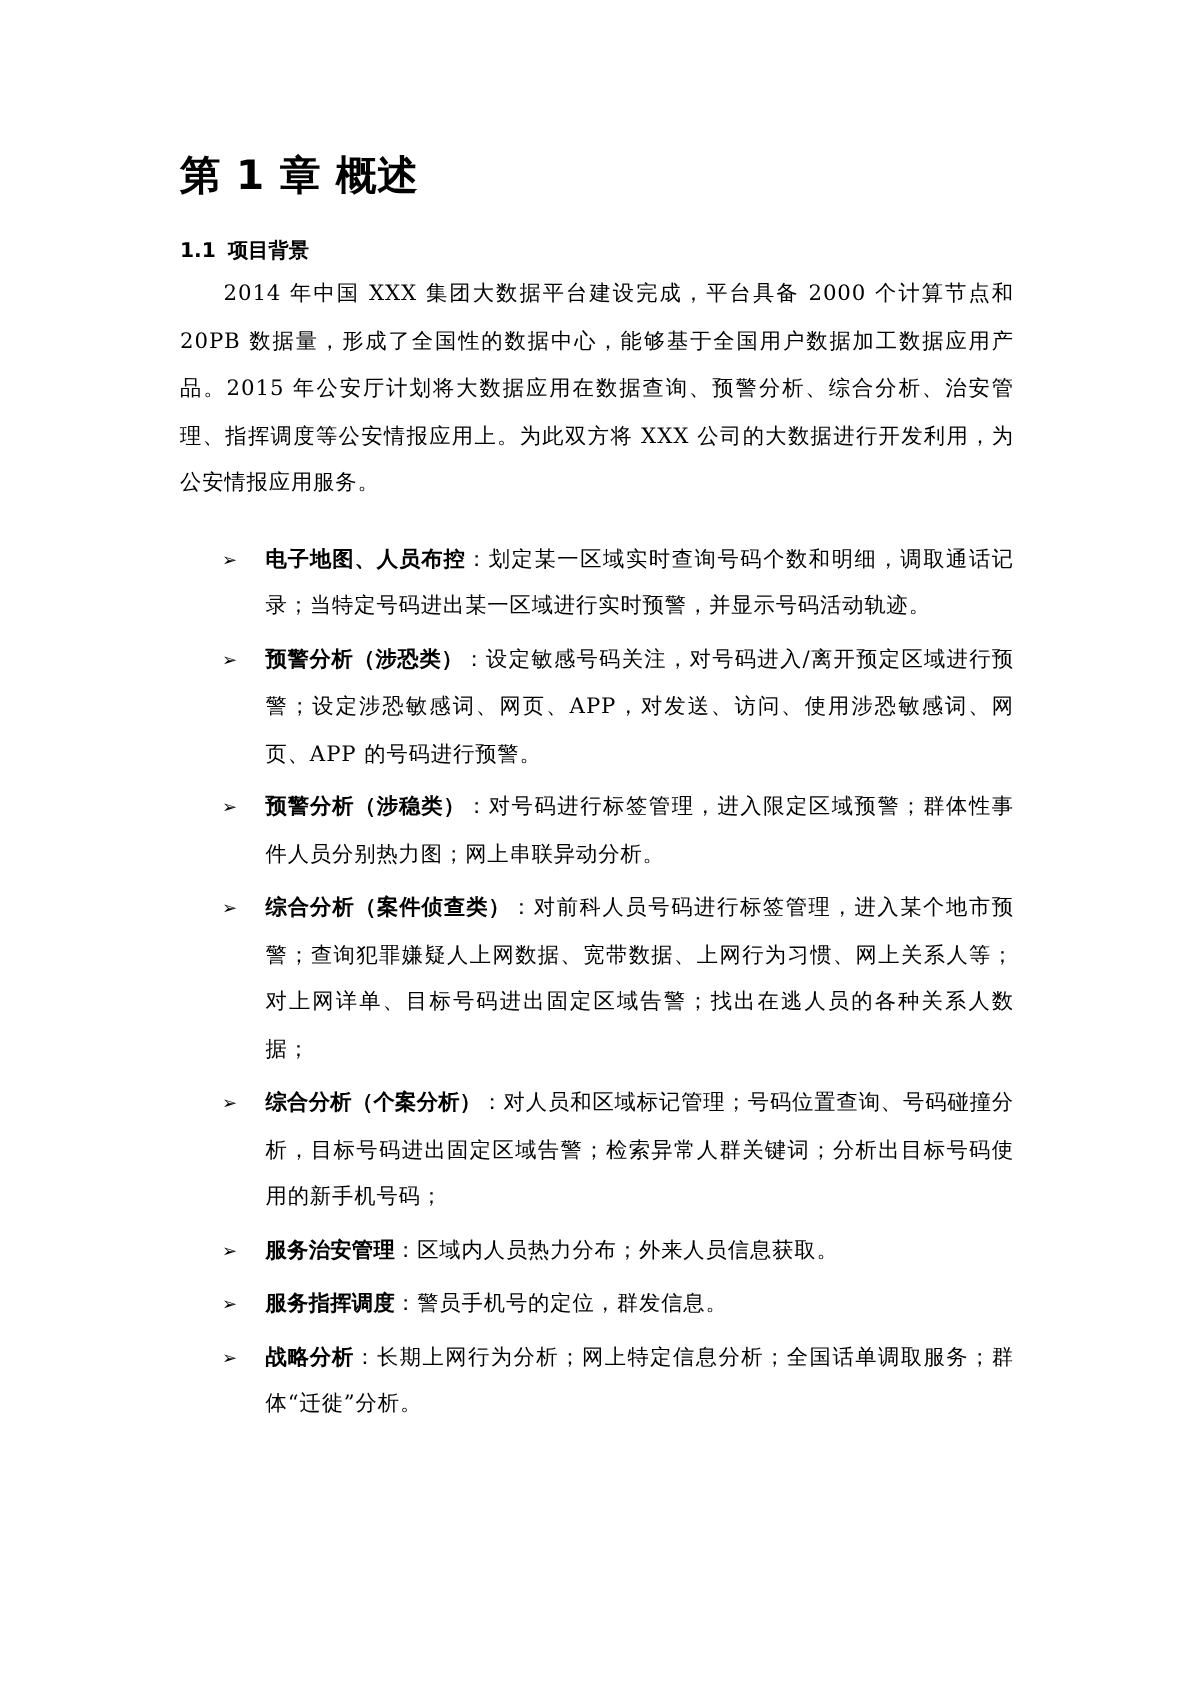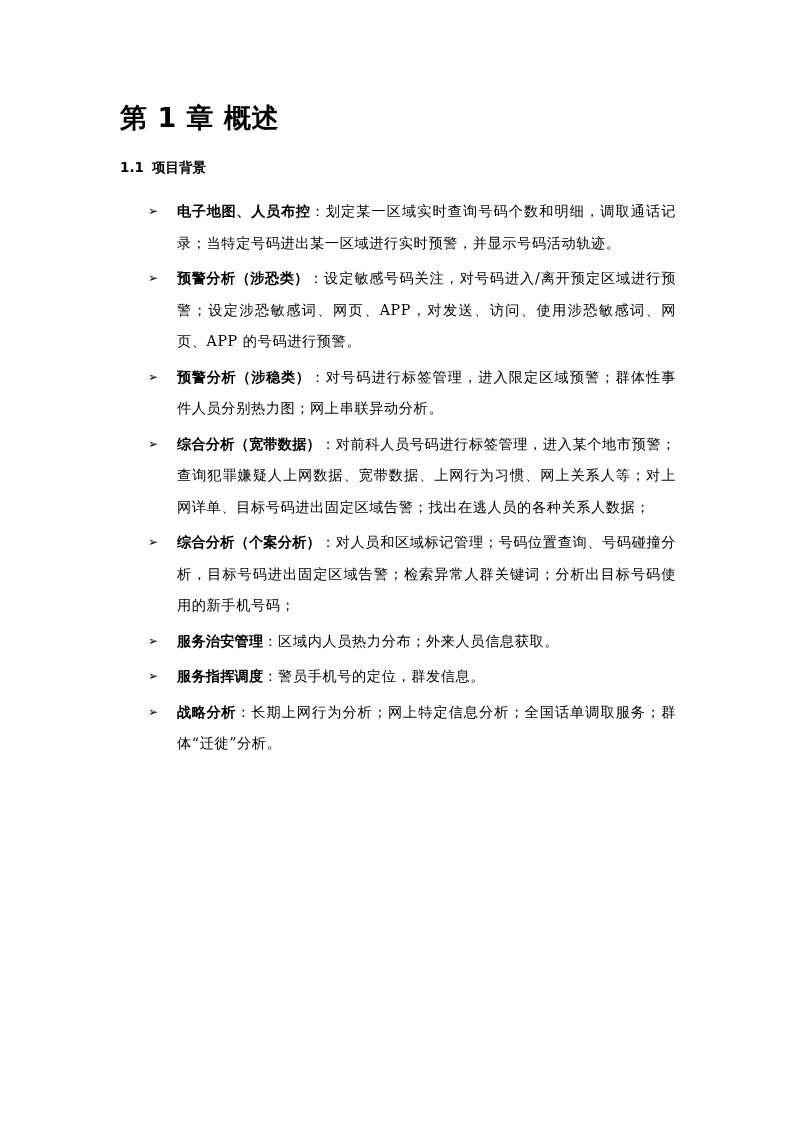--- a/index.html
+++ b/index.html
@@ -83,40 +83,41 @@
 <body>
 
 <div class="page">
 
   <h1 class="chapter-title">第 1 章  概述</h1>
 
   <div class="section">
     <h2 class="section-title">
       <span class="num">1.1</span><span>项目背景</span>
     </h2>
+    <p class="para">2014 年中国 XXX 集团大数据平台建设完成，平台具备 2000 个计算节点和 20PB 数据量，形成了全国性的数据中心，能够基于全国用户数据加工数据应用产品。2015 年公安厅计划将大数据应用在数据查询、预警分析、综合分析、治安管理、指挥调度等公安情报应用上。为此双方将 XXX 公司的大数据进行开发利用，为公安情报应用服务。</p>
   </div>
 
   <div class="section">
 
     <ul class="bullets">
       <li class="bullet">
         <span class="bullet-marker">➢</span>
         <span class="bullet-term">电子地图、人员布控</span><span>：划定某一区域实时查询号码个数和明细，调取通话记录；当特定号码进出某一区域进行实时预警，并显示号码活动轨迹。</span>
       </li>
       <li class="bullet">
         <span class="bullet-marker">➢</span>
         <span class="bullet-term">预警分析（涉恐类）</span><span>：设定敏感号码关注，对号码进入/离开预定区域进行预警；设定涉恐敏感词、网页、APP，对发送、访问、使用涉恐敏感词、网页、APP 的号码进行预警。</span>
       </li>
       <li class="bullet">
         <span class="bullet-marker">➢</span>
         <span class="bullet-term">预警分析（涉稳类）</span><span>：对号码进行标签管理，进入限定区域预警；群体性事件人员分别热力图；网上串联异动分析。</span>
       </li>
       <li class="bullet">
         <span class="bullet-marker">➢</span>
-        <span class="bullet-term">综合分析（宽带数据）</span><span>：对前科人员号码进行标签管理，进入某个地市预警；查询犯罪嫌疑人上网数据、宽带数据、上网行为习惯、网上关系人等；对上网详单、目标号码进出固定区域告警；找出在逃人员的各种关系人数据；</span>
+        <span class="bullet-term">综合分析（案件侦查类）</span><span>：对前科人员号码进行标签管理，进入某个地市预警；查询犯罪嫌疑人上网数据、宽带数据、上网行为习惯、网上关系人等；对上网详单、目标号码进出固定区域告警；找出在逃人员的各种关系人数据；</span>
       </li>
       <li class="bullet">
         <span class="bullet-marker">➢</span>
         <span class="bullet-term">综合分析（个案分析）</span><span>：对人员和区域标记管理；号码位置查询、号码碰撞分析，目标号码进出固定区域告警；检索异常人群关键词；分析出目标号码使用的新手机号码；</span>
       </li>
       <li class="bullet">
         <span class="bullet-marker">➢</span>
         <span class="bullet-term">服务治安管理</span><span>：区域内人员热力分布；外来人员信息获取。</span>
       </li>
       <li class="bullet">

